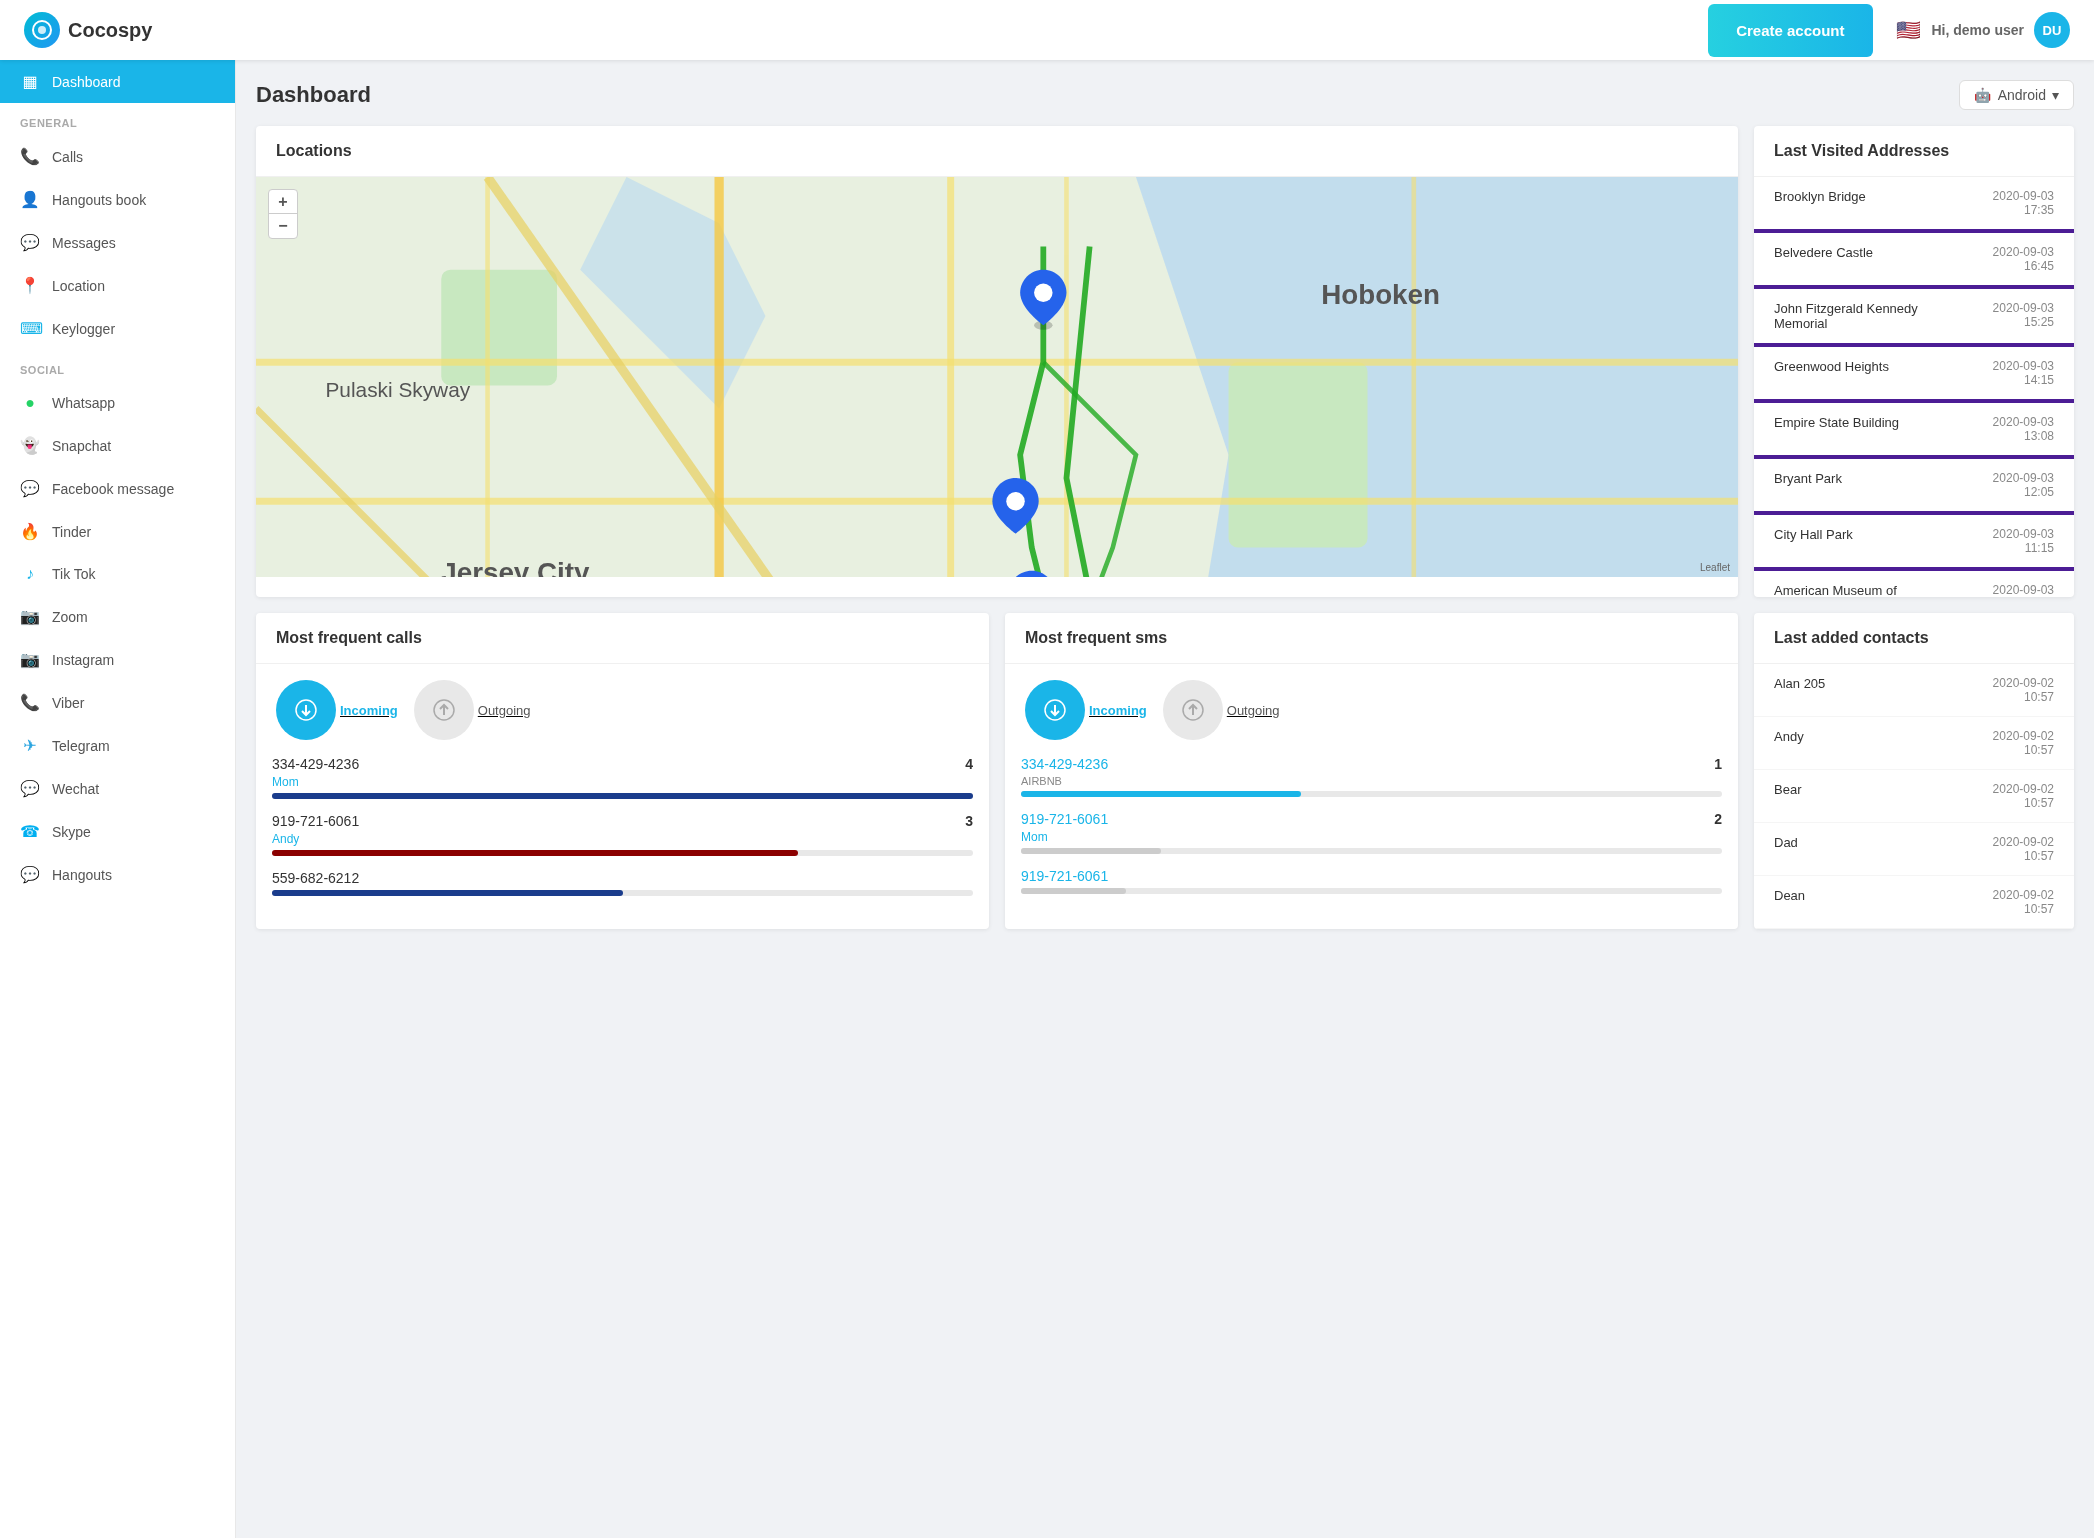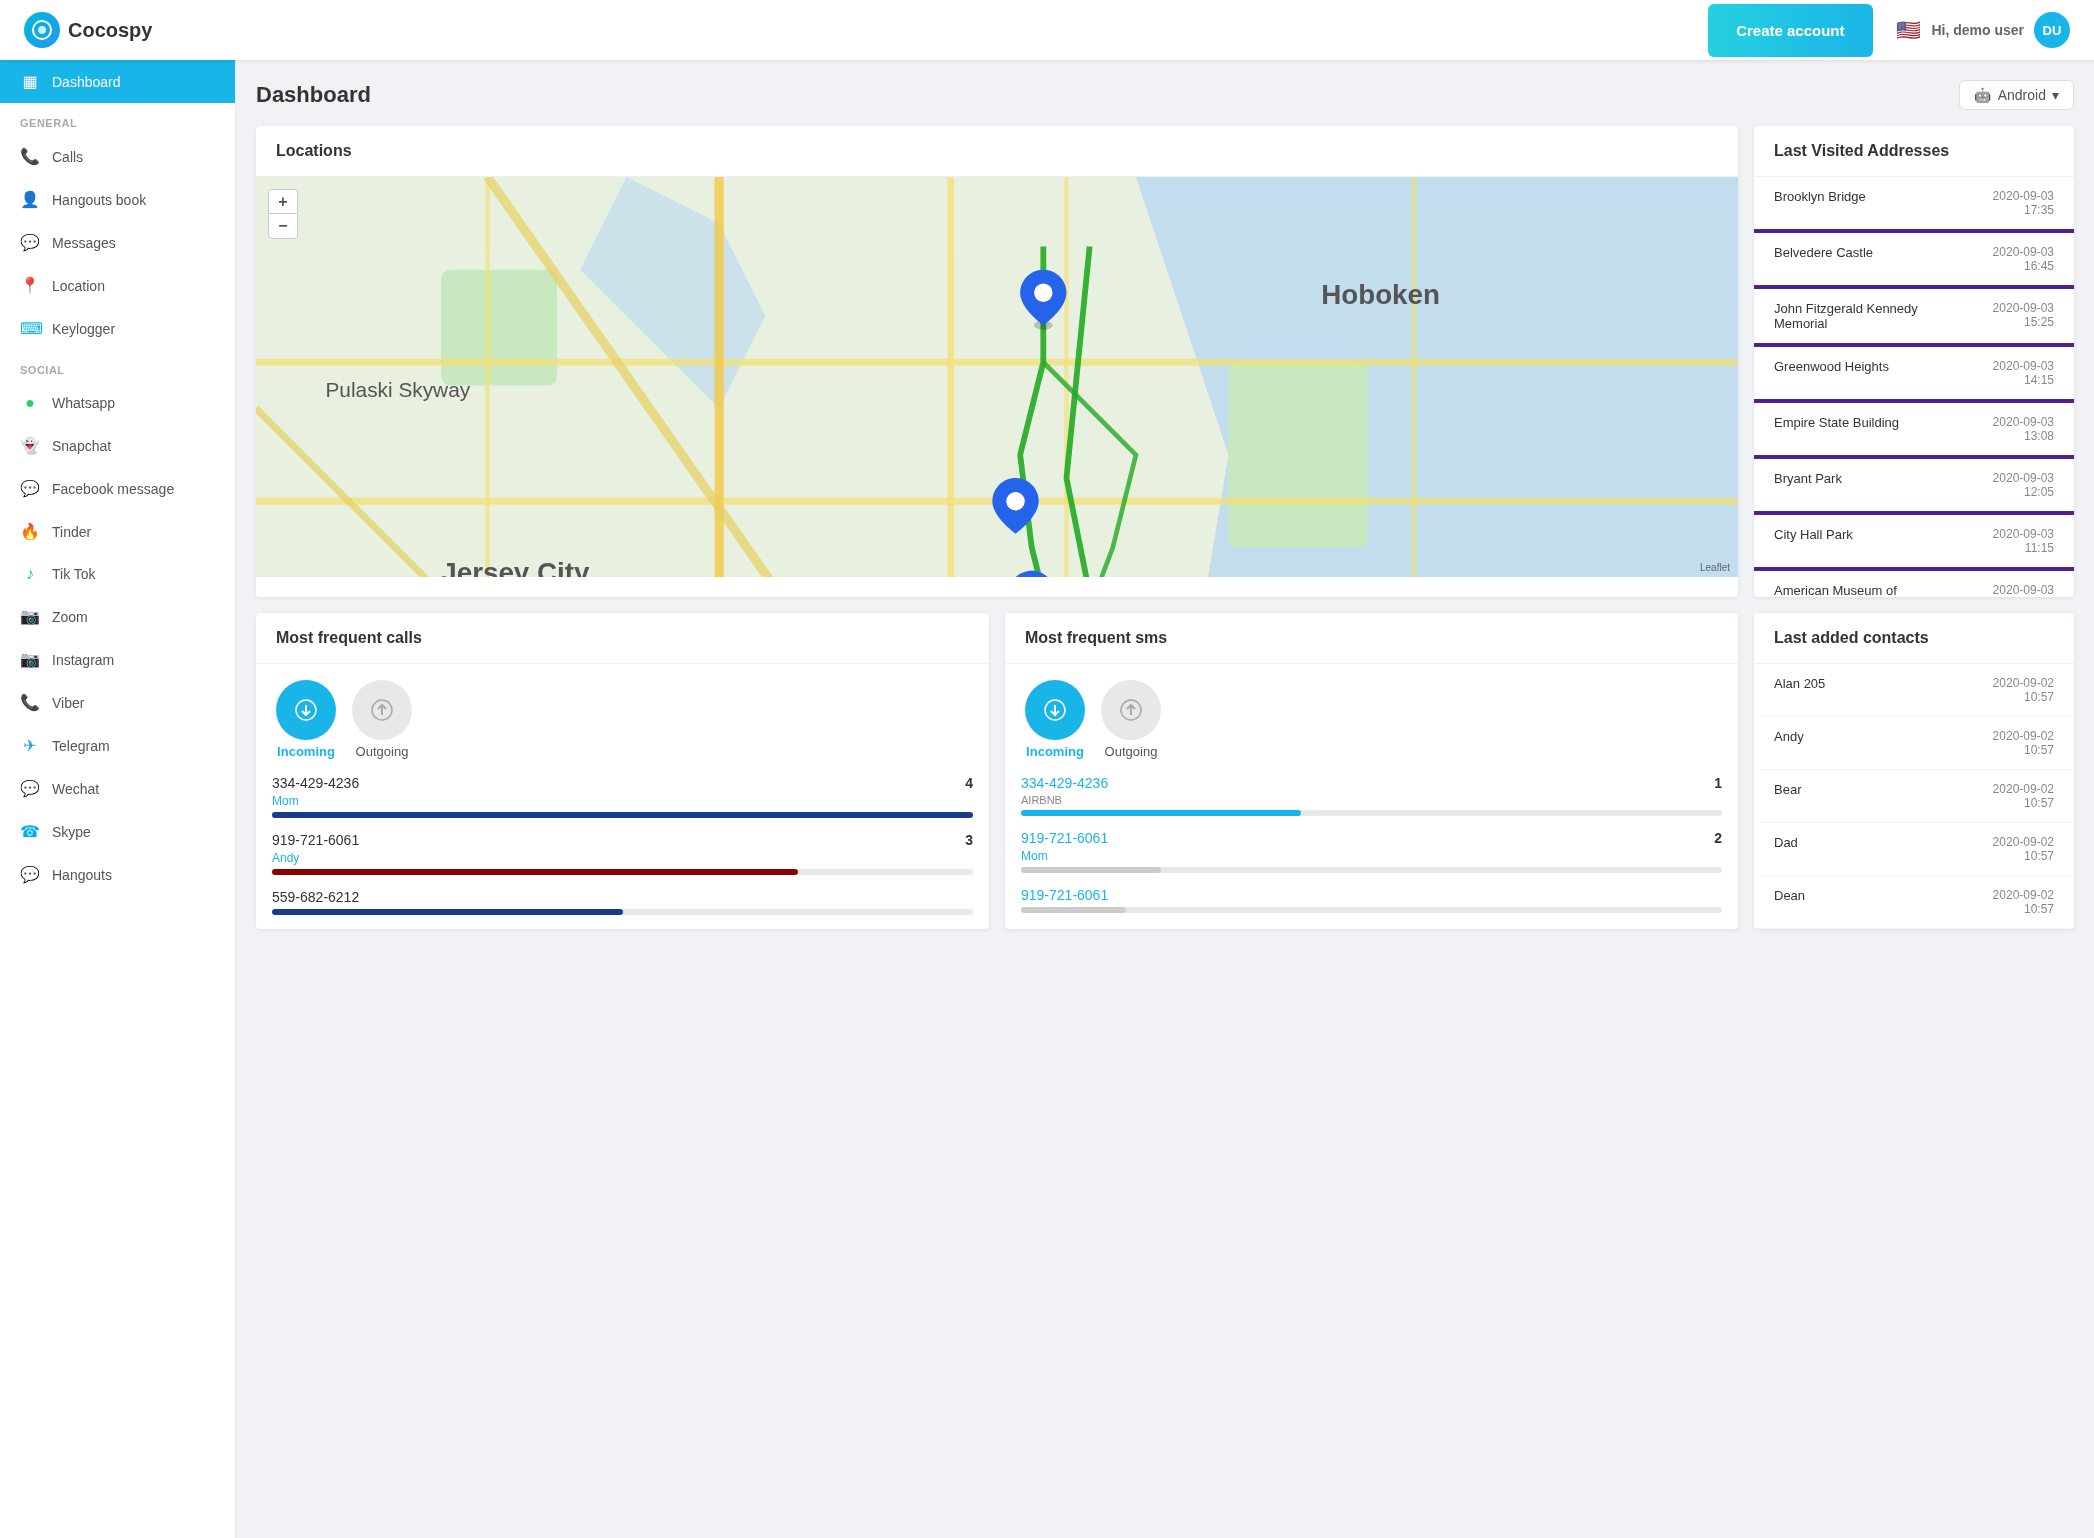--- a/index.html
+++ b/index.html
@@ -85,21 +85,21 @@
     .address-name { font-size: 13px; color: #333; max-width: 160px; }
     .address-date { font-size: 12px; color: #888; text-align: right; white-space: nowrap; }
 
     
     .bottom-grid { display: grid; grid-template-columns: 1fr 1fr 320px; gap: 16px; margin-top: 16px; }
     .calls-card, .sms-card { }
     .contacts-card { }
 
     .call-tabs { display: flex; gap: 16px; padding: 16px 20px; }
     .call-tab {
-      display: flex; flex-direction: column; align-items: center; gap: 4px; cursor: pointer;
+      display: flex; flex-direction: row; align-items: center; gap: 4px; cursor: pointer; text-decoration: underline;
     }
     .call-tab-btn {
       width: 60px; height: 60px; border-radius: 50%; display: flex; align-items: center; justify-content: center;
       font-size: 20px; border: none; cursor: pointer;
     }
     .call-tab-btn.active { background: #1ab5e8; color: #fff; }
     .call-tab-btn.inactive { background: #e8e8e8; color: #aaa; }
     .call-tab-label { font-size: 13px; color: #555; }
     .call-tab-label.active-label { color: #1ab5e8; font-weight: 600; }
 

